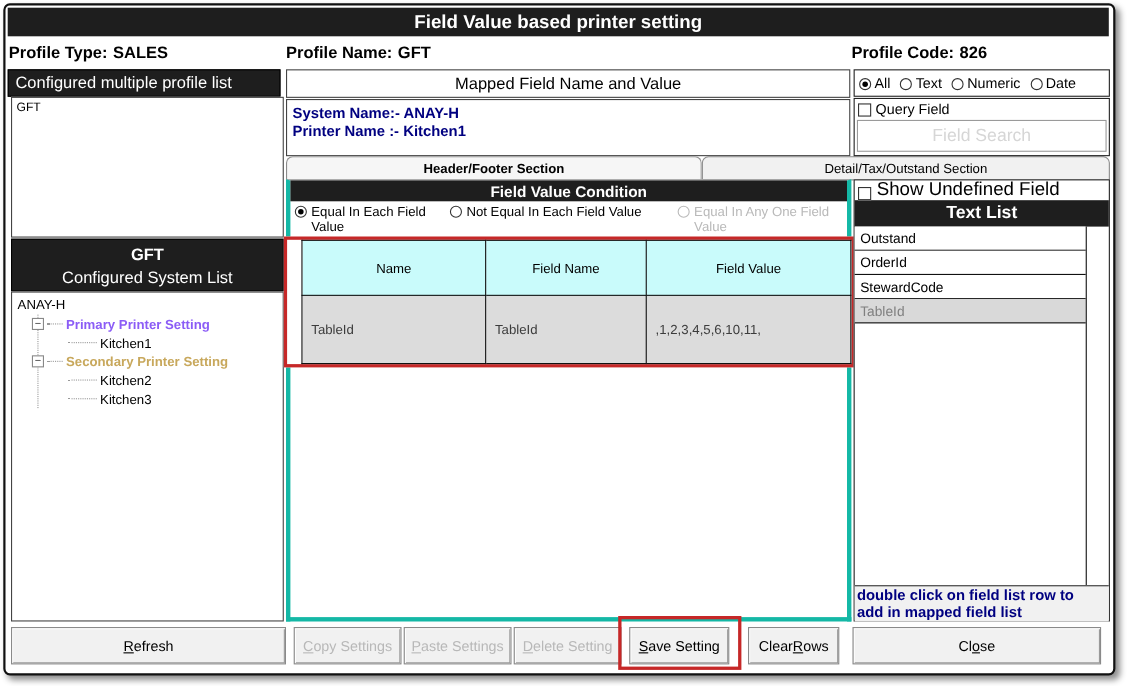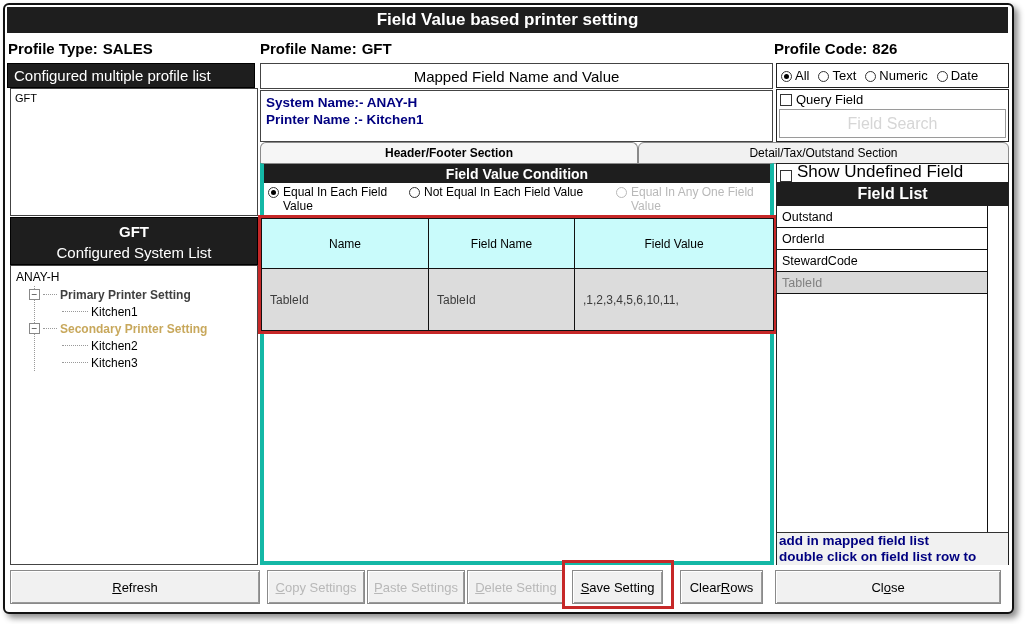--- a/index.html
+++ b/index.html
@@ -30,21 +30,21 @@
   .treebox { left:5px; top:260px; width:248px; height:300px; font-size:12px; padding:4px 2px; }
   .t-root { height:16px; padding-left:3px; }
   .t-branch { margin-left:21px; border-left:1px dotted #999; }
   .t-node { display:flex; align-items:center; height:17px; margin-left:-6px; }
   .expander { width:11px; height:11px; border:1px solid #888; background:#fff; flex:0 0 11px;
               font-size:10px; line-height:9px; text-align:center; color:#333; }
   .expander::before { content:"−"; }
   .dots { display:inline-block; height:1px; border-top:1px dotted #999; margin:0 3px; }
   .d14 { width:14px; } .d26 { width:26px; }
   .t-label { font-weight:bold; }
-  .t-primary { color:#404040; }
+  .t-primary { color:#8b5cf6; }
   .t-secondary { color:#c8a85c; }
   .t-leaf { display:flex; align-items:center; height:17px; padding-left:24px; }
 
   
   .mapped-head { left:255px; top:58px; width:513px; height:26px; display:flex; align-items:center;
                  justify-content:center; font-size:15px; }
   .sysinfo { left:255px; top:85px; width:513px; height:52px; padding:3px 5px; color:#000080;
              font-weight:bold; font-size:13.5px; line-height:17px; }
   .tab { top:137px; height:22px; background:#f1f1f1; border:1px solid #8a8a8a;
          border-radius:6px 6px 0 0; display:flex; align-items:center; justify-content:center;
@@ -60,21 +60,21 @@
   .w112 { width:112px; } .w160 { width:160px; } .w150 { width:150px; }
   .opt.disabled, .opt.disabled .lbl { color:#b9b9b9; }
   .opt.disabled .radio { border-color:#b9b9b9; }
   .radio { width:11px; height:11px; border:1px solid #333; border-radius:50%;
            background:#fff; flex:0 0 11px; margin-top:2px; position:relative; }
   .radio.checked::after { content:""; position:absolute; left:2px; top:2px; width:5px; height:5px;
                           border-radius:50%; background:#000; }
   .chk { width:12px; height:12px; border:1px solid #333; background:#fff; flex:0 0 12px; }
 
   
-  .redtable { left:253px; top:210px; width:519px; height:119px; border:3px solid #c62828; background:#fff; }
+  .redtable { left:253px; top:210px; width:519px; height:119px; border:3px solid #c62828; background:#fff;padding-left:13px; }
   .mtable { width:100%; height:100%; border-collapse:collapse; table-layout:fixed; }
   .mtable th { background:#c9fbfb; border:1px solid #111; font-size:12px; font-weight:normal;
                height:50px; text-align:center; }
   .mtable td { background:#dcdcdc; border:1px solid #111; font-size:12px; color:#3c3c3c;
                padding-left:8px; text-align:left; }
   .c1 { width:167px; } .c2 { width:146px; }
 
   
   .fradios { left:771px; top:58px; width:233px; height:25px; border:1px solid #222; display:flex;
              align-items:center; font-size:13px; padding-left:4px; }
@@ -254,38 +254,38 @@
     </div>
     <input class="field-search" readonly="" placeholder="Field Search" style="">
   </div>
 
   <div class="abs panelR">
     <div class="sundef">
       <span class="chk"></span>
       <span class="txt">Show Undefined Field</span>
     </div>
     <div class="flhead darkbar">
-      <span>Field List</span>
+      <span>Text List</span>
     </div>
     <div class="flrow">
       <span>Outstand</span>
     </div>
     <div class="flrow">
       <span>OrderId</span>
     </div>
     <div class="flrow">
       <span>StewardCode</span>
     </div>
     <div class="flrow added">
       <span>TableId</span>
     </div>
     <div class="gutter"></div>
     <div class="note">
+      <div>double click on field list row to</div>
       <div>add in mapped field list</div>
-      <div>double click on field list row to</div>
     </div>
   </div>
 
   <div class="abs btn" style="left:5px; width:250px;"><u>R</u>efresh</div>
   <div class="abs btn disabled" style="left:262px; width:98px;"><u>C</u>opy Settings</div>
   <div class="abs btn disabled" style="left:362px; width:98px;"><u>P</u>aste Settings</div>
   <div class="abs btn disabled" style="left:462px; width:98px;"><u>D</u>elete Setting</div>
   <div class="abs btn" style="left:567px; width:91px;"><u>S</u>ave Setting</div>
   <div class="abs btn" style="left:675px; width:83px;">Clear <u>R</u>ows</div>
   <div class="abs btn" style="left:770px; width:226px;">Cl<u>o</u>se</div>

